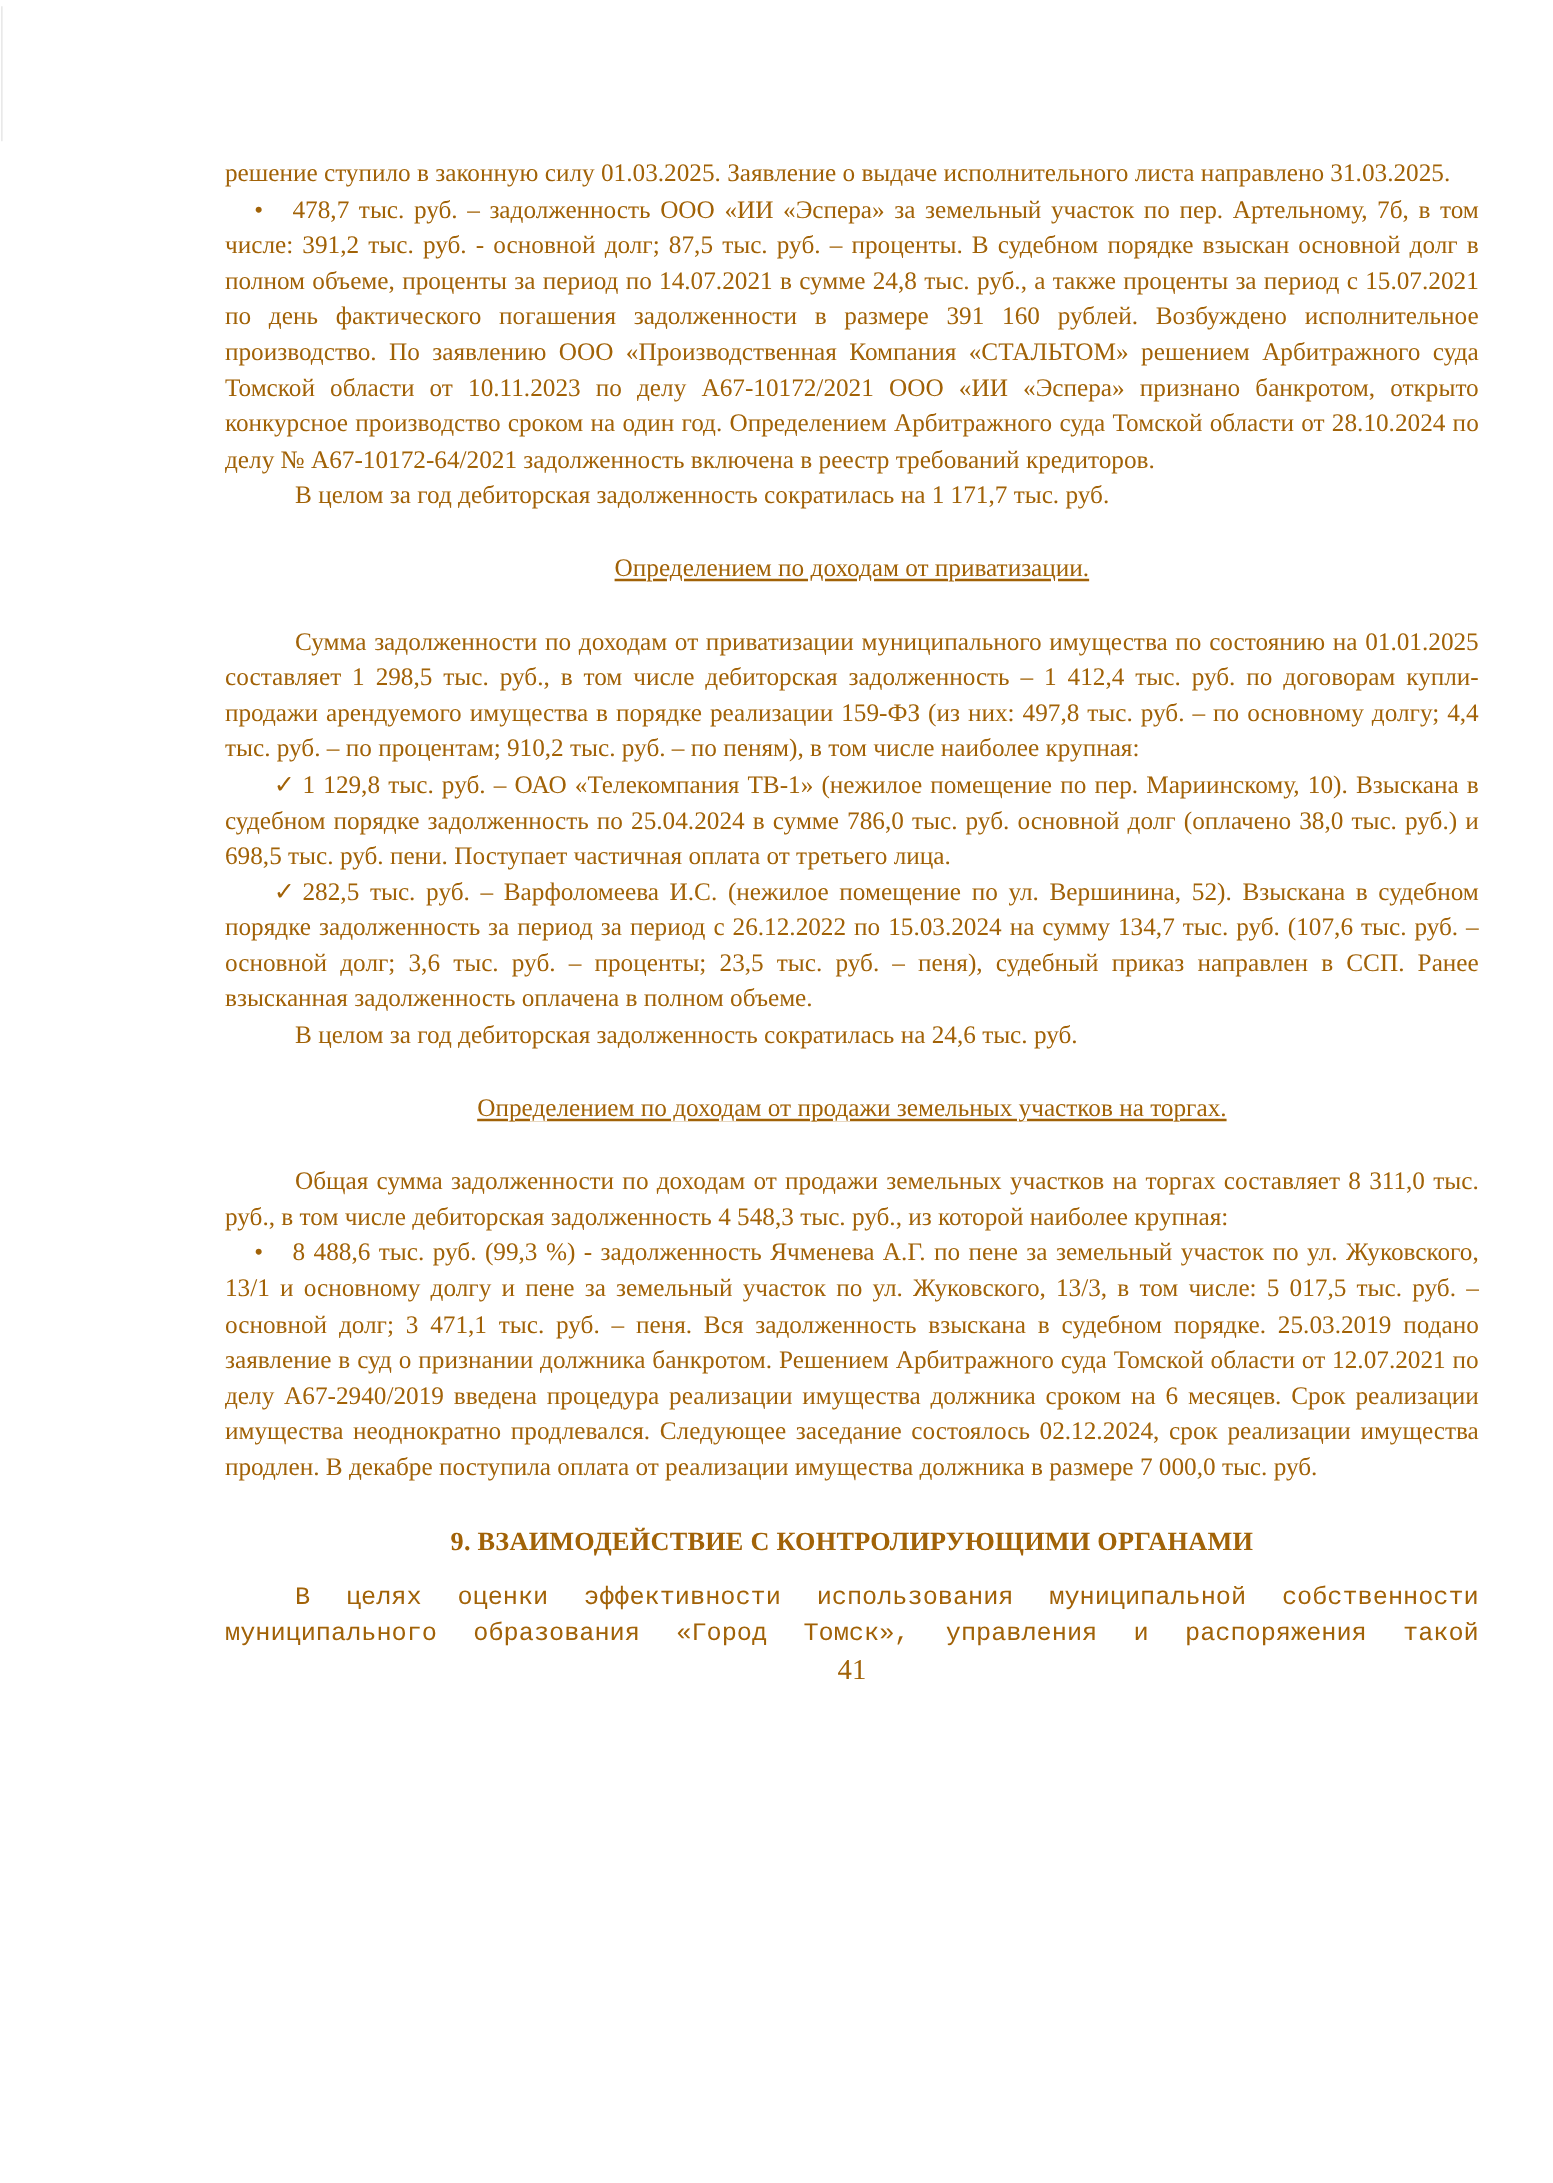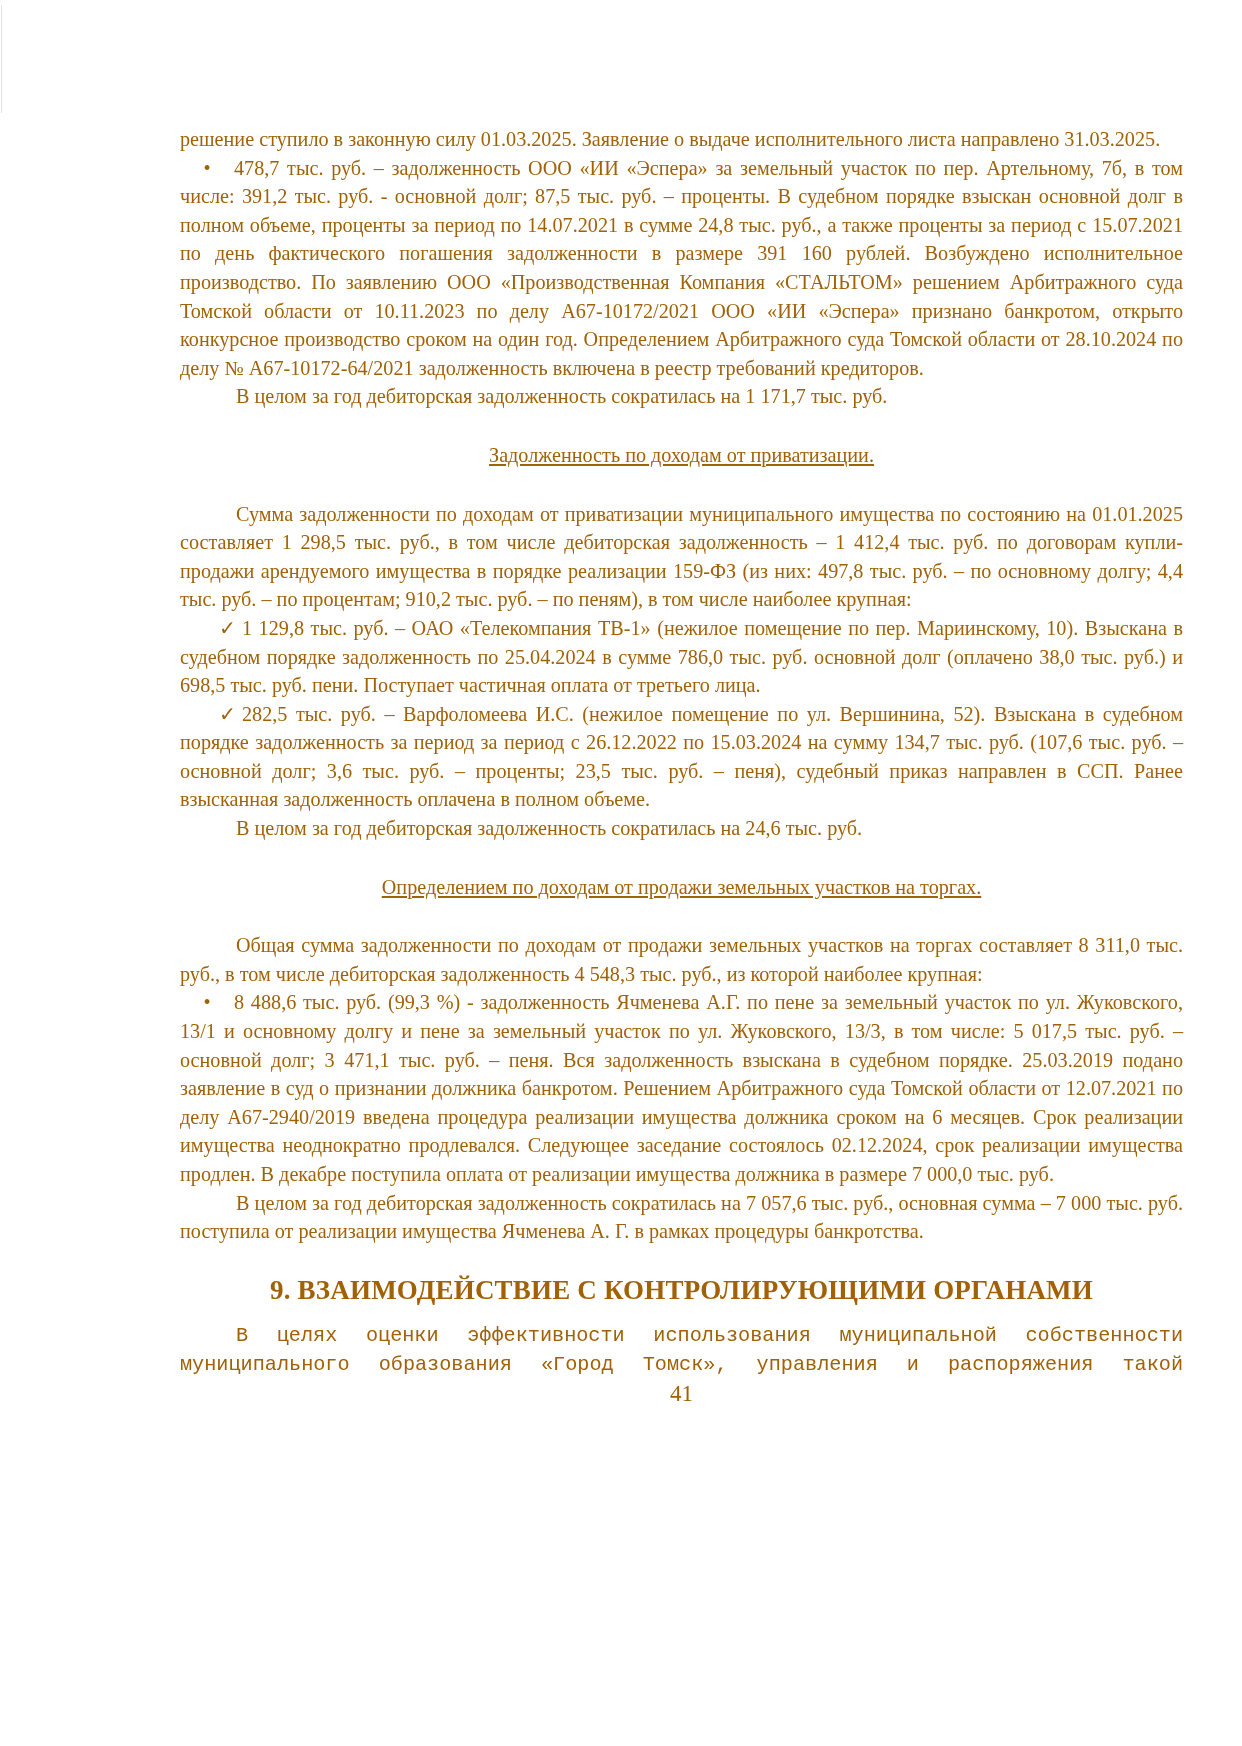--- a/index.html
+++ b/index.html
@@ -11,59 +11,58 @@
     font-size: 20.2px; line-height: 28.6px; color: #a16207;
   }
   .p { text-align: justify; margin: 0; }
   .indent { text-indent: 56px; }
   .bullet-glyph { display: inline-block; width: 54px; text-align: center; }
   .check-glyph { display: inline-block; width: 56px; text-align: right; padding-right: 6px; }
   .subhead { text-align: center; text-decoration: underline; margin: 0; }
   .gap-sm { height: 28px; }
   .gap-md { height: 30px; }
   .heading {
-    text-align: center; font-weight: bold; font-size: 27px; margin: 0;
+    text-align: center; font-weight: bold; font-size: 21px; margin: 0;
     letter-spacing: 0.2px;
   }
   .pagenum { text-align: center; margin: 0; font-size: 23px; }
 </style>
 </head>
 <body>
 
 <div class="scan-edge"></div>
 
 <div class="page">
 
   <p class="p">решение ступило в законную силу 01.03.2025. Заявление о выдаче исполнительного листа направлено 31.03.2025.</p>
 
   <p class="p"><span class="bullet-glyph">•</span><span>478,7 тыс. руб. – задолженность ООО «ИИ «Эспера» за земельный участок по пер. Артельному, 7б, в том числе: 391,2 тыс. руб. - основной долг; 87,5 тыс. руб. – проценты. В судебном порядке взыскан основной долг в полном объеме, проценты за период по 14.07.2021 в сумме 24,8 тыс. руб., а также проценты за период с 15.07.2021 по день фактического погашения задолженности в размере 391 160 рублей. Возбуждено исполнительное производство. По заявлению ООО «Производственная Компания «СТАЛЬТОМ» решением Арбитражного суда Томской области от 10.11.2023 по делу А67-10172/2021 ООО «ИИ «Эспера» признано банкротом, открыто конкурсное производство сроком на один год. Определением Арбитражного суда Томской области от 28.10.2024 по делу № А67-10172-64/2021 задолженность включена в реестр требований кредиторов.</span></p>
 
   <p class="p indent">В целом за год дебиторская задолженность сократилась на 1 171,7 тыс. руб.</p>
 
   <div class="gap-md"></div>
-  <p class="subhead">Задолженность по доходам от приватизации.</p>
+  <p class="subhead">Определением по доходам от приватизации.</p>
   <div class="gap-md"></div>
 
   <p class="p indent">Сумма задолженности по доходам от приватизации муниципального имущества по состоянию на 01.01.2025 составляет 1 298,5 тыс. руб., в том числе дебиторская задолженность – 1 412,4 тыс. руб. по договорам купли-продажи арендуемого имущества в порядке реализации 159-ФЗ (из них: 497,8 тыс. руб. – по основному долгу; 4,4 тыс. руб. – по процентам; 910,2 тыс. руб. – по пеням), в том числе наиболее крупная:</p>
 
   <p class="p"><span class="check-glyph">✓</span><span>1 129,8 тыс. руб. – ОАО «Телекомпания ТВ-1» (нежилое помещение по пер. Мариинскому, 10). Взыскана в судебном порядке задолженность по 25.04.2024 в сумме 786,0 тыс. руб. основной долг (оплачено 38,0 тыс. руб.) и 698,5 тыс. руб. пени. Поступает частичная оплата от третьего лица.</span></p>
 
   <p class="p"><span class="check-glyph">✓</span><span>282,5 тыс. руб. – Варфоломеева И.С. (нежилое помещение по ул. Вершинина, 52). Взыскана в судебном порядке задолженность за период за период с 26.12.2022 по 15.03.2024 на сумму 134,7 тыс. руб. (107,6 тыс. руб. – основной долг; 3,6 тыс. руб. – проценты; 23,5 тыс. руб. – пеня), судебный приказ направлен в ССП. Ранее взысканная задолженность оплачена в полном объеме.</span></p>
 
   <p class="p indent">В целом за год дебиторская задолженность сократилась на 24,6 тыс. руб.</p>
 
   <div class="gap-md"></div>
   <p class="subhead">Определением по доходам от продажи земельных участков на торгах.</p>
   <div class="gap-md"></div>
 
   <p class="p indent">Общая сумма задолженности по доходам от продажи земельных участков на торгах составляет 8 311,0 тыс. руб., в том числе дебиторская задолженность 4 548,3 тыс. руб., из которой наиболее крупная:</p>
 
   <p class="p"><span class="bullet-glyph">•</span><span>8 488,6 тыс. руб. (99,3 %) - задолженность Ячменева А.Г. по пене за земельный участок по ул. Жуковского, 13/1 и основному долгу и пене за земельный участок по ул. Жуковского, 13/3, в том числе: 5 017,5 тыс. руб. – основной долг; 3 471,1 тыс. руб. – пеня. Вся задолженность взыскана в судебном порядке. 25.03.2019 подано заявление в суд о признании должника банкротом. Решением Арбитражного суда Томской области от 12.07.2021 по делу А67-2940/2019 введена процедура реализации имущества должника сроком на 6 месяцев. Срок реализации имущества неоднократно продлевался. Следующее заседание состоялось 02.12.2024, срок реализации имущества продлен. В декабре поступила оплата от реализации имущества должника в размере 7 000,0 тыс. руб.</span></p>
 
-  <p class="p indent">В целом за год дебиторская задолженность сократилась на 7 057,6 тыс. руб., основная сумма – 7 000 тыс. руб. поступила от реализации имущества Ячменева А. Г. в рамках процедуры банкротства.</p>
 
   <div class="gap-md"></div>
   <p class="heading">9. ВЗАИМОДЕЙСТВИЕ С КОНТРОЛИРУЮЩИМИ ОРГАНАМИ</p>
   <div class="gap-sm" style="height:18px"></div>
 
   <p class="p indent" style="text-align-last: justify; font-family: Liberation Mono, monospace;">В целях оценки эффективности использования муниципальной собственности муниципального образования «Город Томск», управления и распоряжения такой</p>
 
   <p class="pagenum">41</p>
 </div>
 

